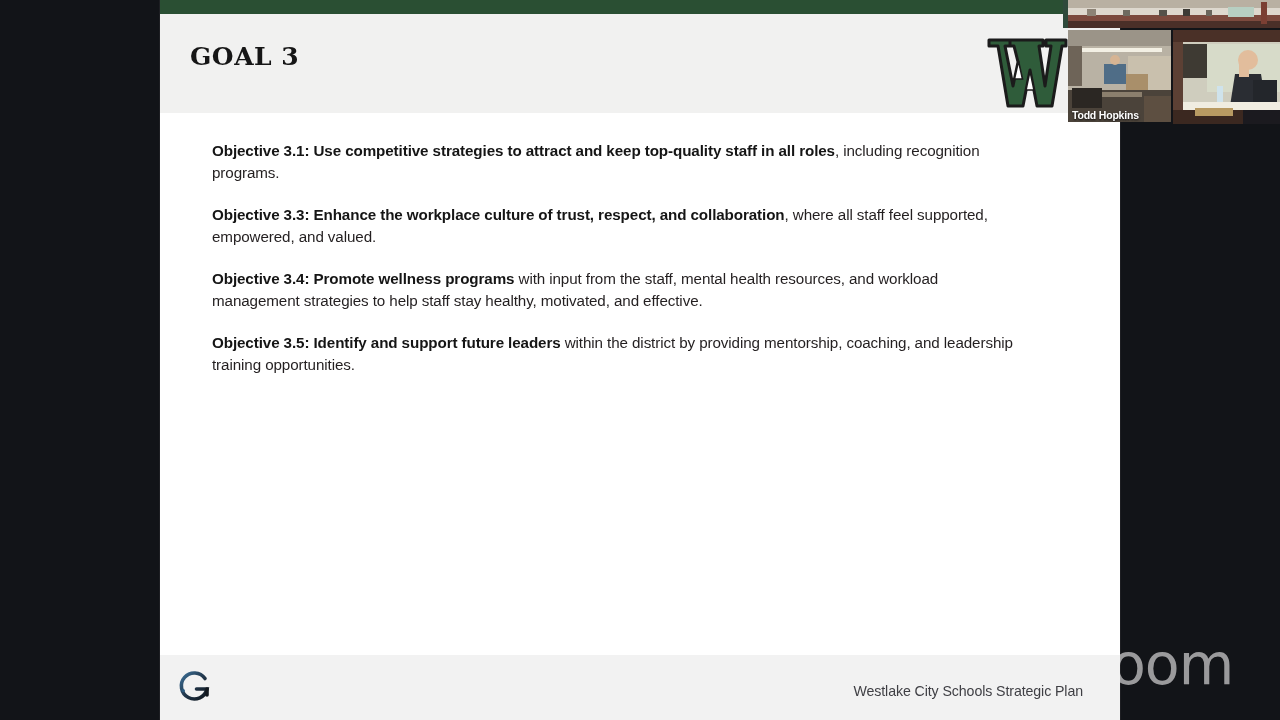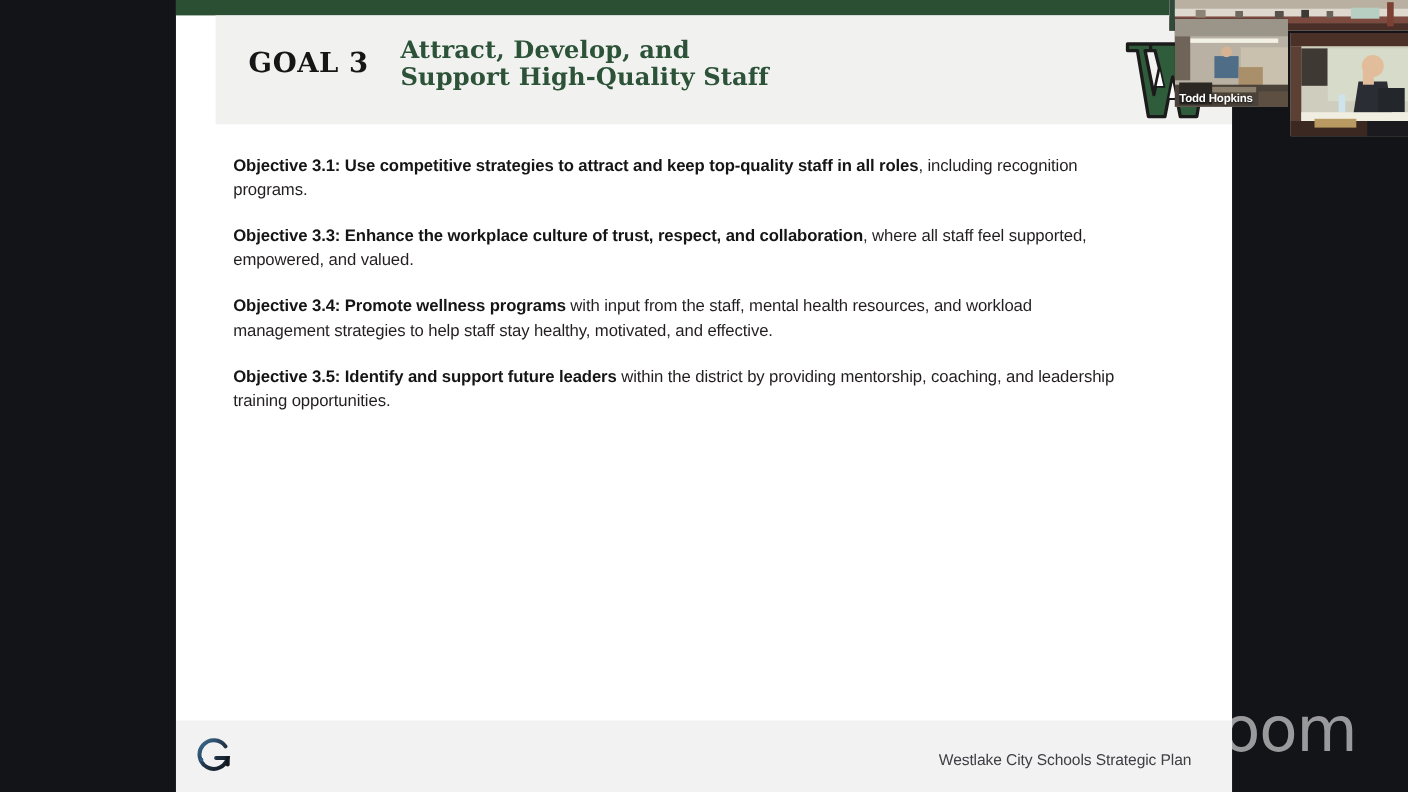--- a/index.html
+++ b/index.html
@@ -59,21 +59,20 @@
     height: 14px;
     background: #2a4f33;
   }
 
   .slide-header {
     position: absolute;
     left: 0; top: 14px;
     width: 960px;
     height: 99px;
     background: #f1f1f0;
-    margin-left: 36px;
   }
 
   .goal-label {
     position: absolute;
     left: 30px;
     top: 28px;
     font-family: "DejaVu Serif", serif;
     font-weight: 700;
     font-size: 25px;
     letter-spacing: 0.5px;
@@ -173,22 +172,22 @@
   .tile {
     position: absolute;
     overflow: hidden;
     background: #30302c;
   }
   .tile-wide {
     left: 0; top: 0;
     width: 217px; height: 28px;
   }
   .tile-left {
-    left: 5px; top: 17px;
-    width: 103px; height: 80px;
+    left: 5px; top: 30px;
+    width: 103px; height: 92px;
   }
   .tile-right {
     left: 110px; top: 30px;
     width: 107px; height: 94px;
   }
 
   .tile-name {
     position: absolute;
     left: 4px;
     bottom: 1px;
@@ -213,22 +212,20 @@
   <div class="zoom-watermark">zoom</div>
 
   <div class="slide">
 
     <div class="slide-topbar"></div>
 
     <div class="slide-header">
 
       <div class="goal-label">GOAL 3</div>
 
-      <div class="goal-title">Attract, Develop, and
-Support High-Quality Staff</div>
 
       <div class="w-logo">
         <svg viewBox="0 0 85 78" width="85" height="78" aria-hidden="true">
           <path d="M4 6 L25 6 L25 12 L20 12 L28 52 L33 28 L29 12 L25 12 L25 6 L58 6 L58 12 L54 12 L60 52 L66 12 L61 12 L61 6 L81 6 L81 12 L77 12 L67 72 L52 72 L45 36 L38 72 L23 72 L13 12 L4 12 Z" fill="#2f5c3a" stroke="#1b1b1b" stroke-width="3" stroke-linejoin="round"></path>
           <path d="M33.5 27 L37.5 45 L29.5 45 Z" fill="#ffffff" stroke="#1b1b1b" stroke-width="1.6"></path>
           <path d="M45 37 L49 56 L41 56 Z" fill="#ffffff" stroke="#1b1b1b" stroke-width="1.6"></path>
         </svg>
       </div>
     </div>
 

